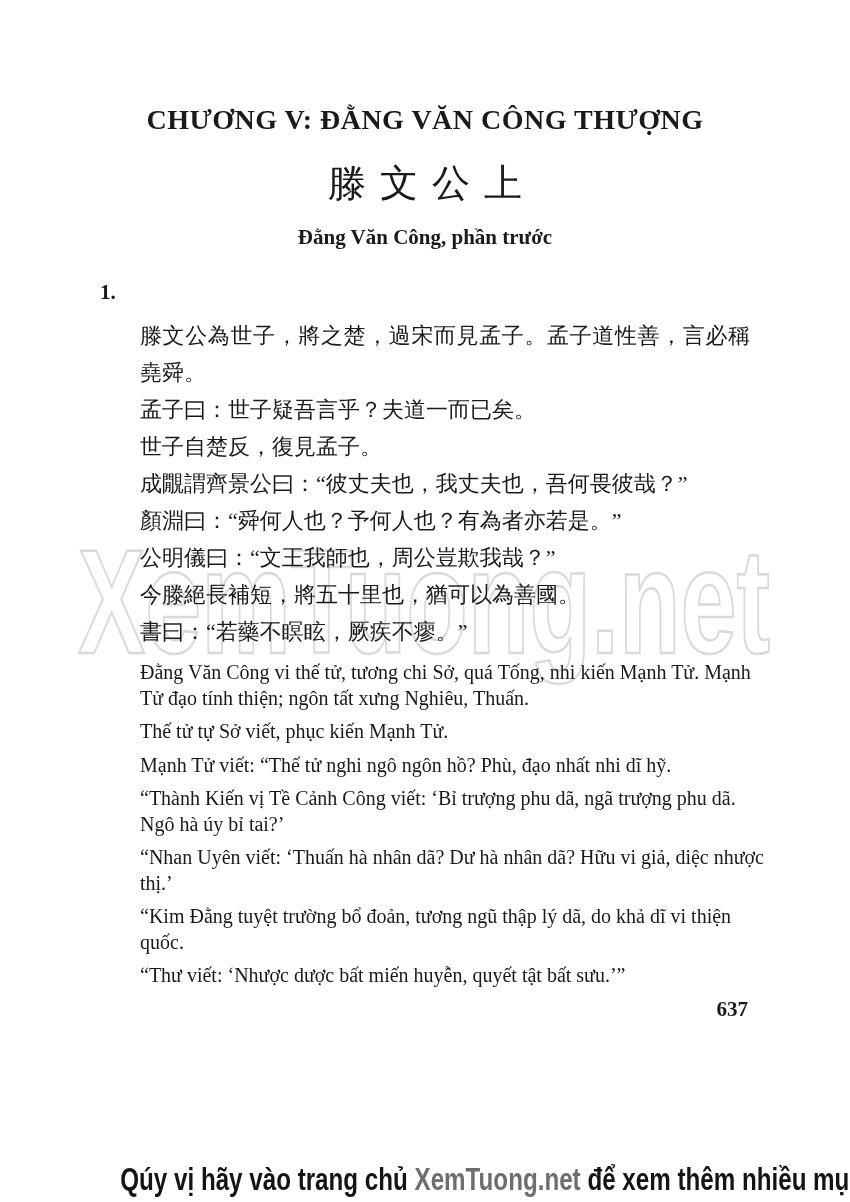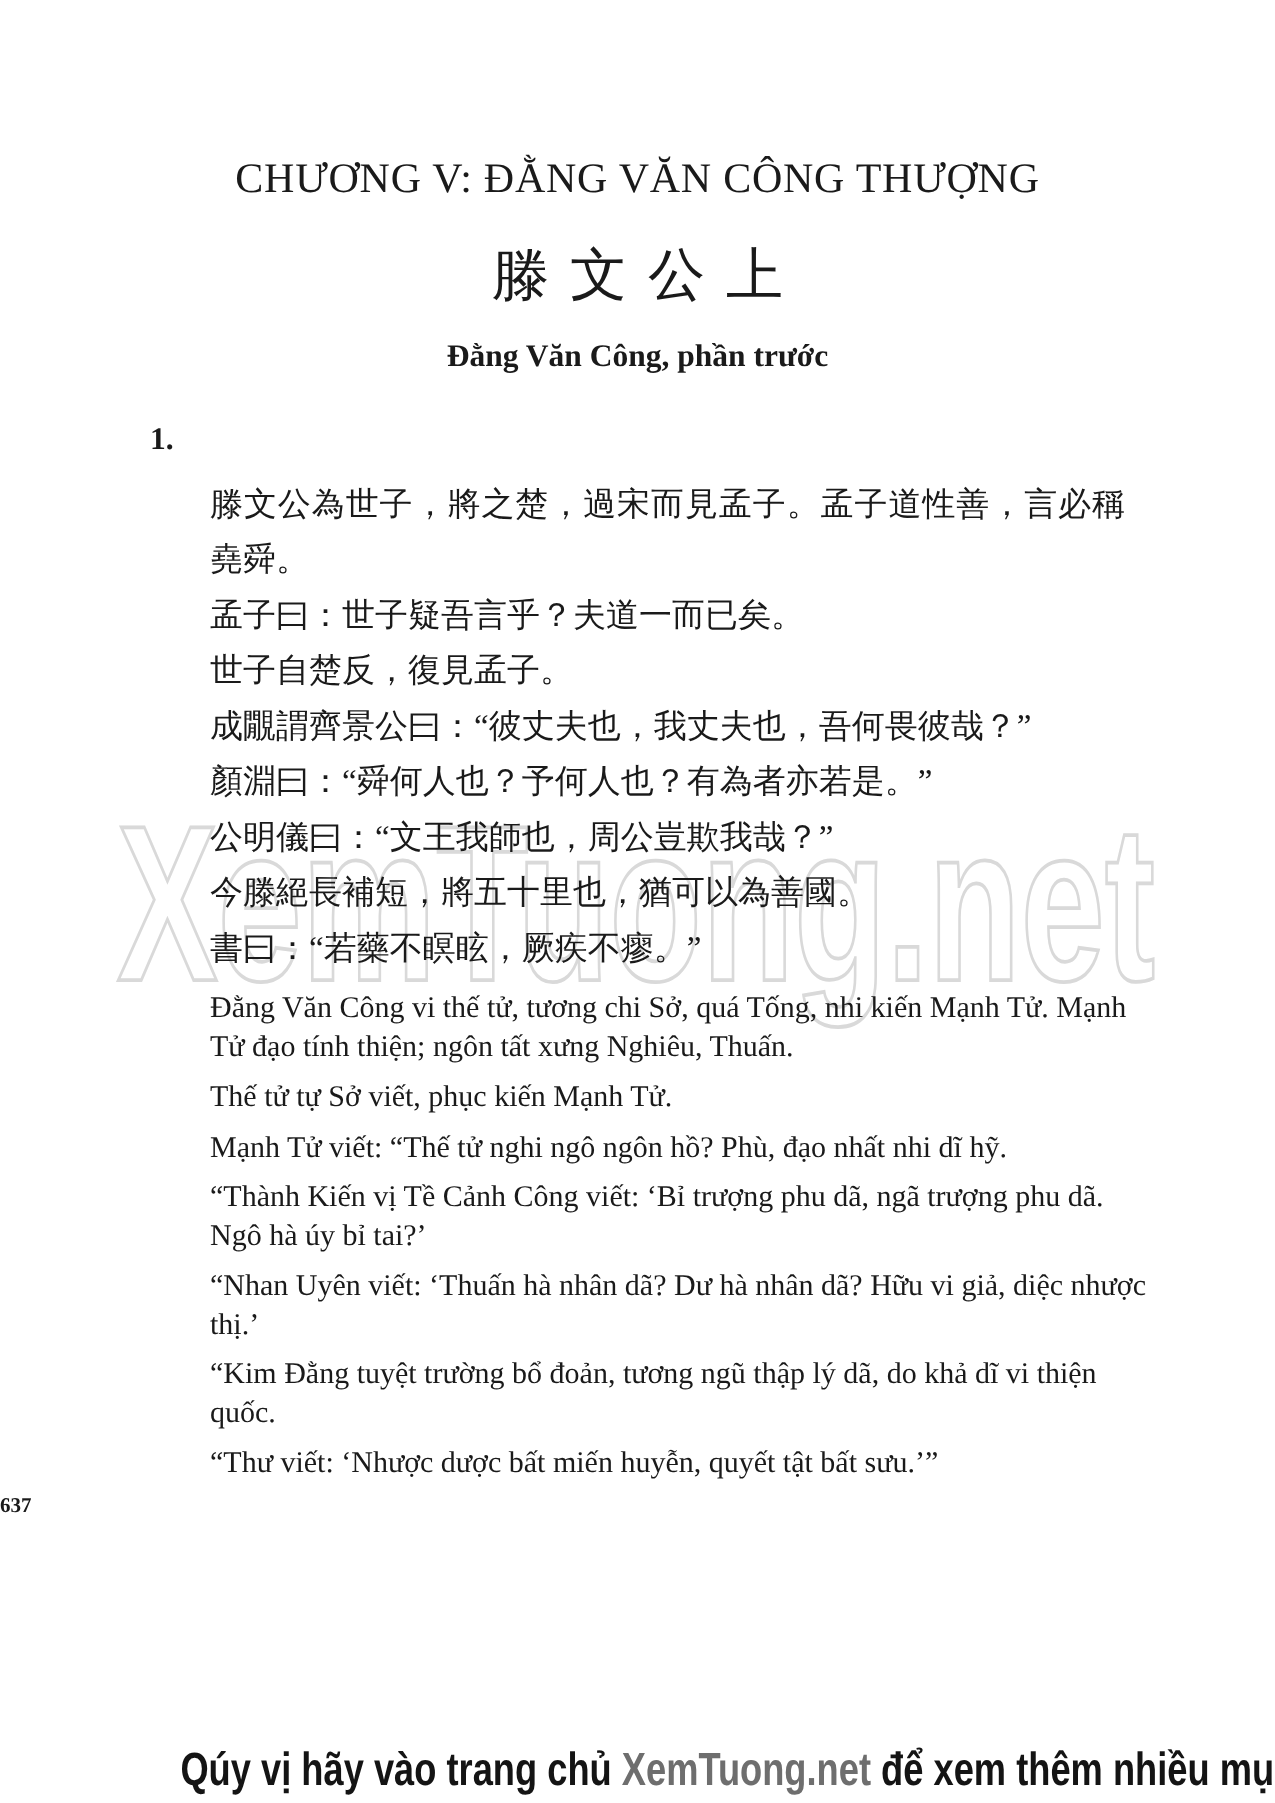--- a/index.html
+++ b/index.html
@@ -13,21 +13,21 @@
   }
   
   .watermark-wrap{
     position:absolute;left:0;top:505px;width:850px;height:200px;
     z-index:0;
   }
   .content{position:relative;z-index:1;}
   .chapter-title{
     margin:0;padding-top:104px;
     text-align:center;
-    font-size:28px;font-weight:normal;
+    font-size:28px;font-weight:bold;
     letter-spacing:0.5px;
   }
   .chinese-title{
     margin-top:22px;
     text-align:center;
     font-size:38px;
     letter-spacing:14px;
     text-indent:14px;
     font-weight:normal;
   }
@@ -48,23 +48,23 @@
   }
   .cn-p{margin:0;}
   .vi{
     margin:10px 75px 0 140px;
     font-size:20px;
     line-height:25.5px;
   }
   .vi-p{margin:0 0 8px 0;}
   .page-number{
     margin-top:4px;
-    text-align:left;
+    text-align:right;
     padding-right:102px;
-    font-size:14px;font-weight:bold;
+    font-size:21px;font-weight:bold;
   }
   .footer{
     position:absolute;left:0;bottom:4px;width:850px;
     text-align:center;
     z-index:2;
     white-space:nowrap;
   }
   .footer-inner{
     display:inline-block;
     transform:scaleX(0.78);

